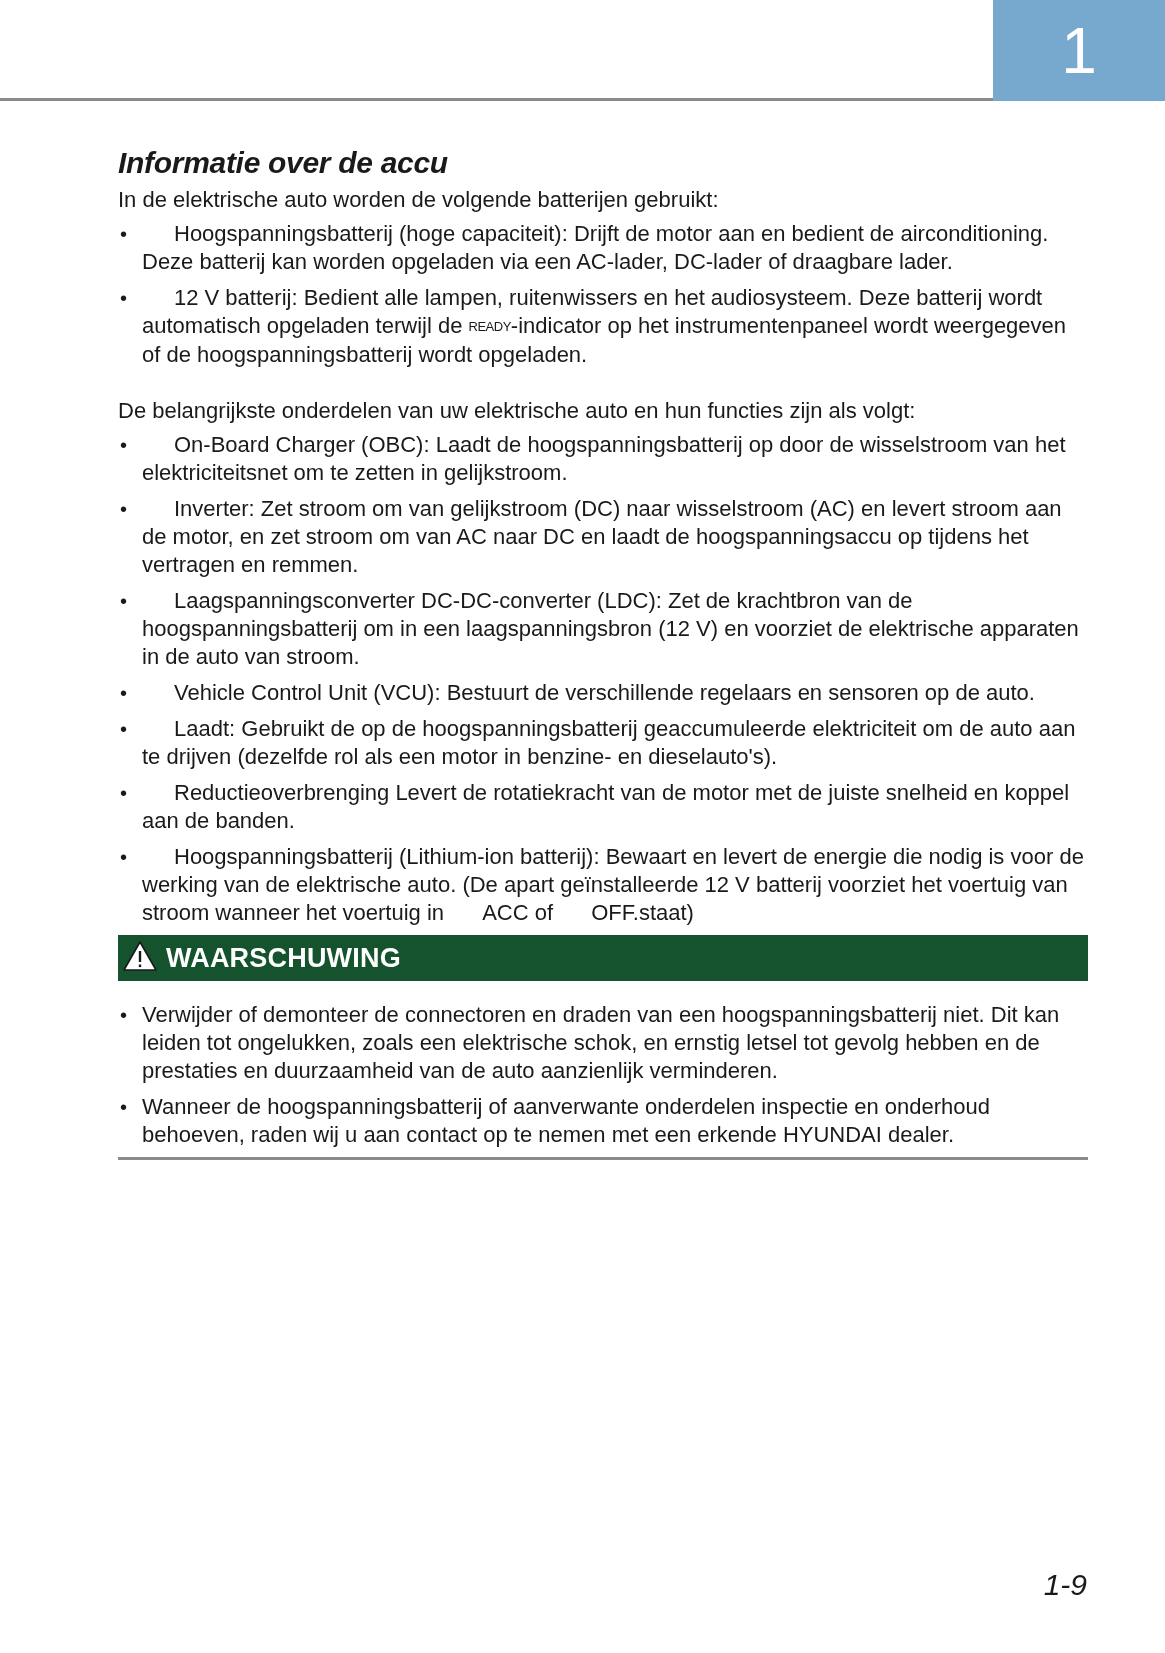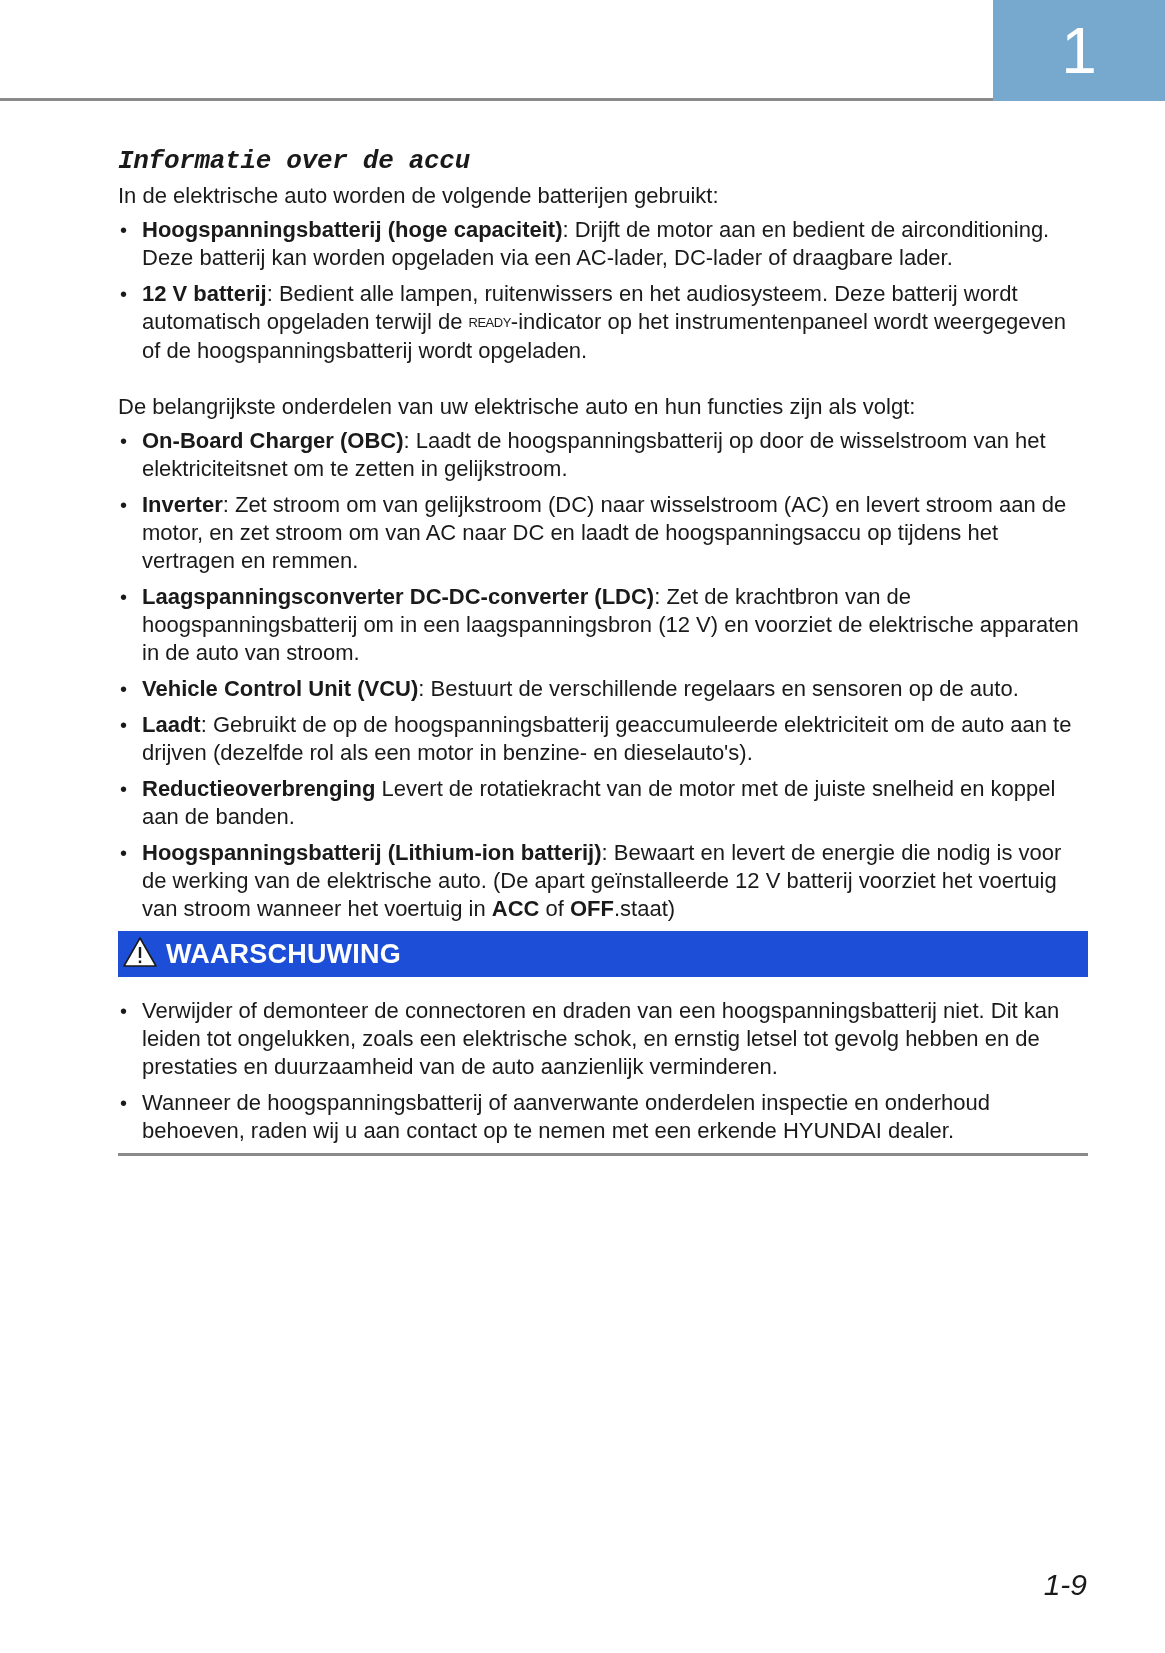--- a/index.html
+++ b/index.html
@@ -11,37 +11,37 @@
     position: absolute; left: 0; top: 98px; width: 993px; height: 3px; background: #8a8a8a;
   }
   .chapter-tab {
     position: absolute; left: 993px; top: 0; width: 172px; height: 101px;
     background: #77a9cf; color: #ffffff;
     display: flex; align-items: center; justify-content: center;
     font-size: 64px; font-family: "Liberation Sans", sans-serif;
   }
   .content { position: absolute; left: 118px; top: 146px; width: 970px; }
   h2 {
-    font-style: italic; font-weight: bold; font-size: 26px; margin: 0 0 6px 0;
-    letter-spacing: -0.3px; color: #1a1a1a; font-family: Liberation Mono, monospace;
+    font-style: italic; font-weight: bold; font-size: 30px; margin: 0 0 6px 0;
+    letter-spacing: -0.3px; color: #1a1a1a;
   }
   p.intro { font-size: 22px; margin: 0 0 6px 0; line-height: 28px; }
   ul { list-style: none; margin: 0; padding: 0; }
   li {
     position: relative; padding-left: 24px; font-size: 22px; line-height: 28px;
     margin-bottom: 8px;
   }
   li::before {
     content: "•"; position: absolute; left: 2px; top: 0; font-size: 20px;
   }
-  .term { font-weight: bold; }
+  .term { font-weight: normal; margin-left: 32px; }
   .ready { font-size: 13px; letter-spacing: -0.5px; vertical-align: 2px; }
   .section2 { margin-top: 28px; }
   .warning {
-    background: #1d4ed8; height: 46px;
+    background: #14532d; height: 46px;
     display: flex; align-items: center; padding-left: 4px;
   }
   .warning .warn-title {
     color: #ffffff; font-weight: bold; font-size: 27px; margin-left: 8px; letter-spacing: 0.2px;
   }
   .warning-list { margin-top: 20px; }
   .bottom-rule { height: 3px; background: #8a8a8a; margin-top: 6px; }
   .page-number {
     position: absolute; right: 78px; top: 1568px; font-size: 30px; font-style: italic;
   }

